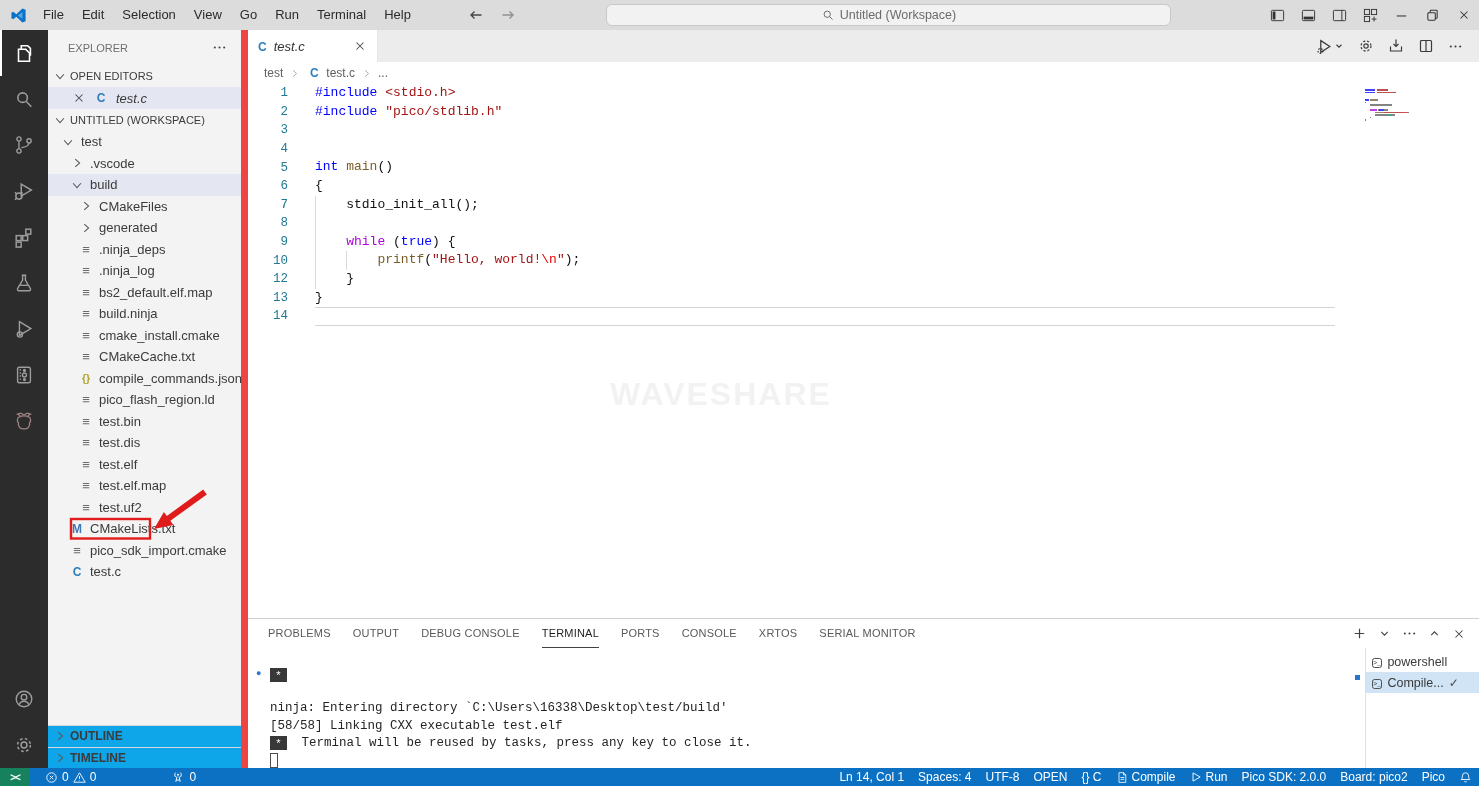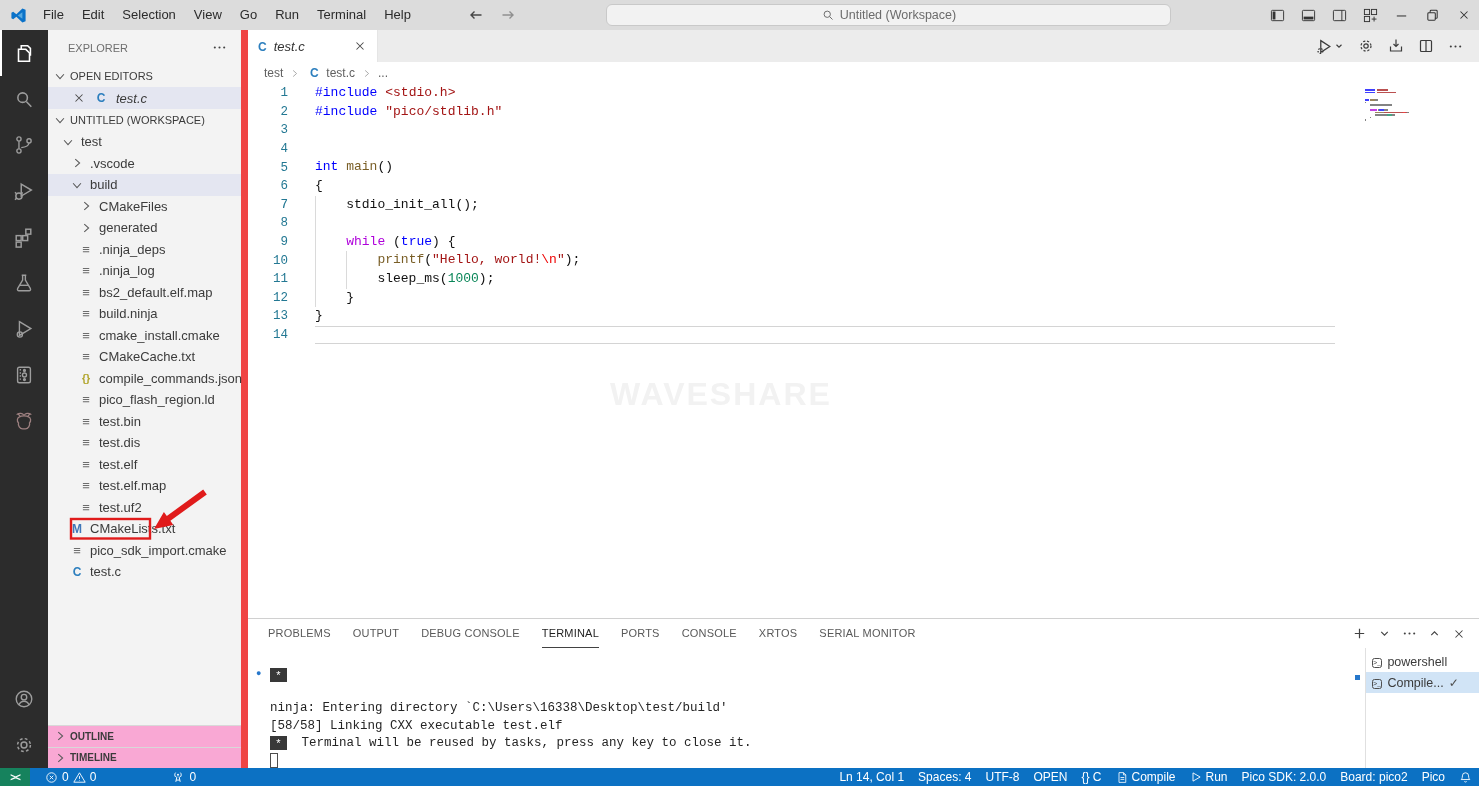--- a/index.html
+++ b/index.html
@@ -36,21 +36,21 @@
 .oe-label{font-style:italic}
 .close-x{color:#4a4a4a;display:flex}
 .tree-row{height:21.5px;display:flex;align-items:center;gap:5px}
 .tree-row.focused{background:#e4e6f1}
 .tree-ico{width:16px;display:flex;justify-content:center;flex:none}
 .lines-ico{color:#6d6d6d;font-size:13px;line-height:1;font-style:normal}
 .letter-ico{font-weight:bold;font-size:12px;font-style:normal}
 .c-ico{color:#2d7fbe}.m-ico{color:#4077b9}
 .braces-ico{color:#b0a42a;font-size:10.5px}
 .sidebar-footer{position:absolute;bottom:0;left:0;right:0}
-.footer-row{height:21.5px;border-top:1px solid #d8d8d8;display:flex;align-items:center;font-weight:bold;font-size:10px;padding-left:4px;gap:2px;background:#f9a8d4}
+.footer-row{height:21.5px;border-top:1px solid #d8d8d8;display:flex;align-items:center;font-weight:bold;font-size:12px;padding-left:4px;gap:2px;background:#0ea5e9}
 
 .editor-col{flex:1;display:flex;flex-direction:column;min-width:0;background:#fff}
 .tabbar{height:32px;background:#ececec;display:flex;flex:none}
 .tab{width:130px;background:#fff;display:flex;align-items:center;padding:0 10px;gap:7px;color:#333;border-right:1px solid #e5e5e5}
 .tab-label{font-style:italic;flex:1}
 .tab-actions{margin-left:auto;display:flex;align-items:center;gap:14px;padding-right:16px;color:#3b3b3b}
 .run-group{display:flex;align-items:center;gap:1px}
 .breadcrumb{height:22px;display:flex;align-items:center;padding-left:16px;gap:6px;font-size:12px;color:#616161;flex:none;background:#fff}
 .crumb{display:flex;align-items:center;gap:4px}
 .crumb-sep{color:#9a9a9a}
@@ -574,24 +574,20 @@
               <span class="gutter">8</span>
               <span class="lc"><span class="guide" style="left: 0ch;"></span></span>
             </div>
             <div class="code-line">
               <span class="gutter">9</span>
               <span class="lc"><span class="guide" style="left: 0ch;"></span><span>    </span><span class="c-ctrl">while</span><span> (</span><span class="c-kw">true</span><span>) {</span></span>
             </div>
             <div class="code-line">
               <span class="gutter">10</span>
               <span class="lc"><span class="guide" style="left: 0ch;"></span><span class="guide" style="left: 4ch;"></span><span>        </span><span class="c-fn">printf</span><span>(</span><span class="c-str">"Hello, world!</span><span class="c-esc">\n</span><span class="c-str">"</span><span>);</span></span>
-            </div>
-            <div class="code-line">
-              <span class="gutter">11</span>
-              <span class="lc"><span class="guide" style="left: 0ch;"></span><span class="guide" style="left: 4ch;"></span><span>        sleep_ms(</span><span class="c-num">1000</span><span>);</span></span>
             </div>
             <div class="code-line">
               <span class="gutter">12</span>
               <span class="lc"><span class="guide" style="left: 0ch;"></span><span>    }</span></span>
             </div>
             <div class="code-line">
               <span class="gutter">13</span>
               <span class="lc"><span>}</span></span>
             </div>
             <div class="code-line">

